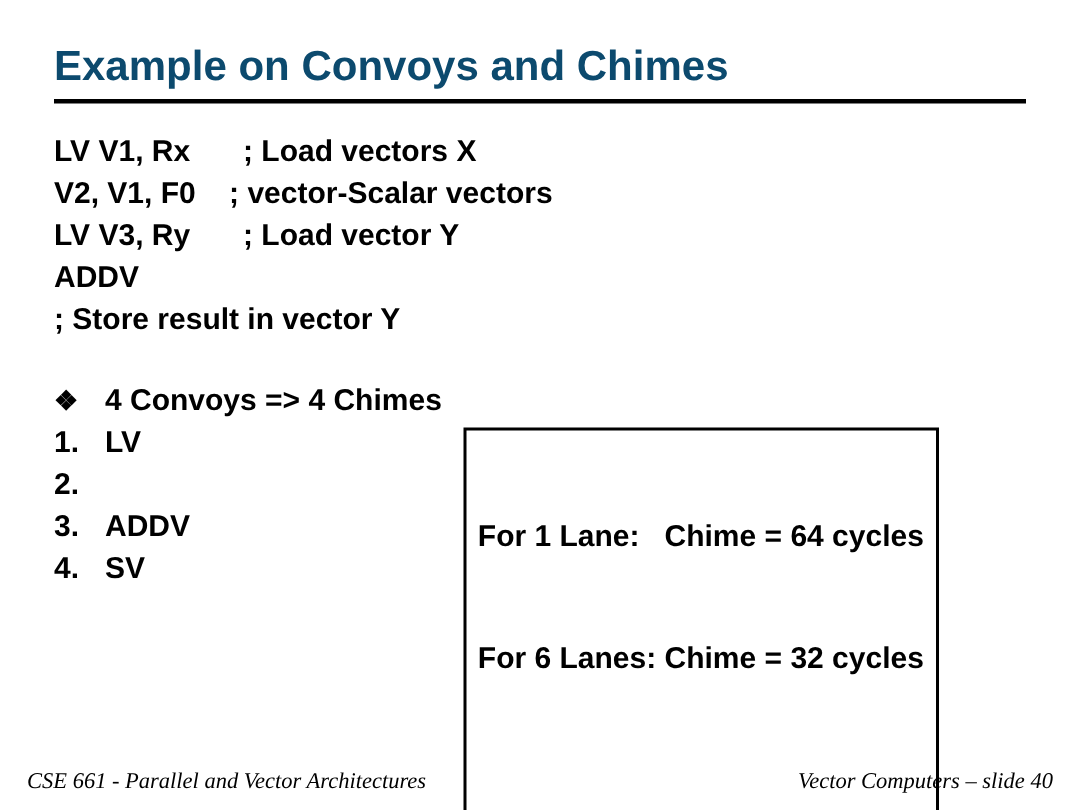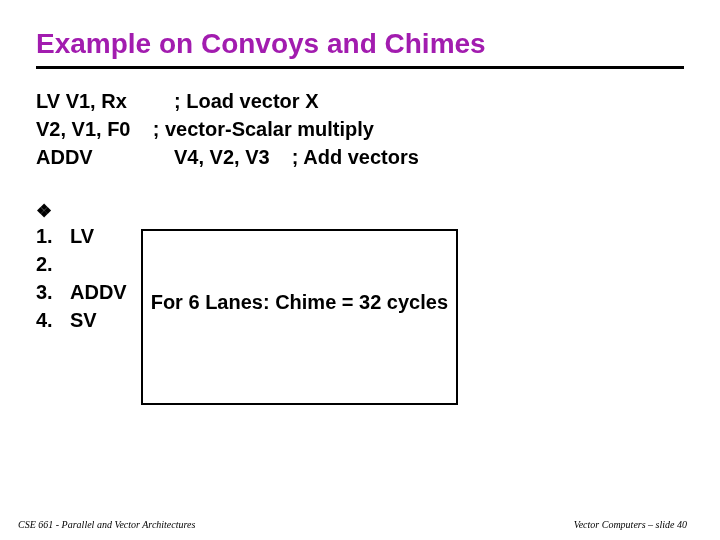--- a/index.html
+++ b/index.html
@@ -8,38 +8,37 @@
     height: 540px;
     background: #ffffff;
     font-family: Arial, Helvetica, sans-serif;
     color: #000;
     position: relative;
     padding: 28px 36px 0 36px;
   }
   .title {
     font-size: 28px;
     font-weight: bold;
-    color: #a21caf;
+    color: #0c4a6e;
     margin-bottom: 6px;
   }
   .hr {
     border: none;
     border-top: 3px solid #000;
     margin-bottom: 18px;
   }
   .instr-block {
     font-size: 20px;
     font-weight: bold;
     line-height: 1.4;
     margin-bottom: 26px;
   }
   .instr-row {
     display: flex;
     white-space: pre;
-    gap: 12px;
   }
   .instr-left {
     width: 126px;
     flex-shrink: 0;
   }
   .instr-right {
     flex: 1;
   }
   .lower {
     display: flex;
@@ -70,74 +69,80 @@
     margin-top: 32px;
     line-height: 1.35;
     white-space: pre;
     font-size: 20px;
     font-weight: bold;
   }
   .footer {
     position: absolute;
     bottom: 10px;
     left: 18px;
-    right: 33px;
+    right: 18px;
     display: flex;
     justify-content: space-between;
-    font-size: 10px;
+    font-size: 15px;
     font-style: italic;
     font-family: "Times New Roman", Times, serif;
     color: #000;
   }
 </style>
 </head>
 <body>
 
 <div class="title">Example on Convoys and Chimes</div>
 <hr class="hr">
 
 <div class="instr-block">
   <div class="instr-row">
     <span class="instr-left">LV V1, Rx</span>
-    <span class="instr-right">; Load vector X</span>
+    <span class="instr-right">; Load vectors X</span>
   </div>
   <div class="instr-row">
-    <span class="instr-right">V2, V1, F0    ; vector-Scalar multiply</span>
+    <span class="instr-right">V2, V1, F0    ; vector-Scalar vectors</span>
+  </div>
+  <div class="instr-row">
+    <span class="instr-left">LV V3, Ry</span>
+    <span class="instr-right">; Load vector Y</span>
   </div>
   <div class="instr-row">
     <span class="instr-left">ADDV</span>
-    <span class="instr-right">V4, V2, V3    ; Add vectors</span>
   </div>
   <div class="instr-row">
+    <span class="instr-right">; Store result in vector Y</span>
   </div>
 </div>
 
 <div class="lower">
   <div class="convoys-list">
     <div class="row">
       <span class="bullet diamond">❖</span>
+      <span>4 Convoys =&gt; 4 Chimes</span>
     </div>
     <div class="row">
       <span class="bullet">1.</span>
       <span>LV</span>
     </div>
     <div class="row">
       <span class="bullet">2.</span>
     </div>
     <div class="row">
       <span class="bullet">3.</span>
       <span>ADDV</span>
     </div>
     <div class="row">
       <span class="bullet">4.</span>
       <span>SV</span>
     </div>
   </div>
 
   <div class="suppose-box">
+    <div>For 1 Lane:   Chime = 64 cycles</div>
     <div>For 6 Lanes: Chime = 32 cycles</div>
     
   </div>
 </div>
 
 <div class="footer">
   <span>CSE 661 - Parallel and Vector Architectures</span>
   <span>Vector Computers – slide 40</span>
 </div>
 

